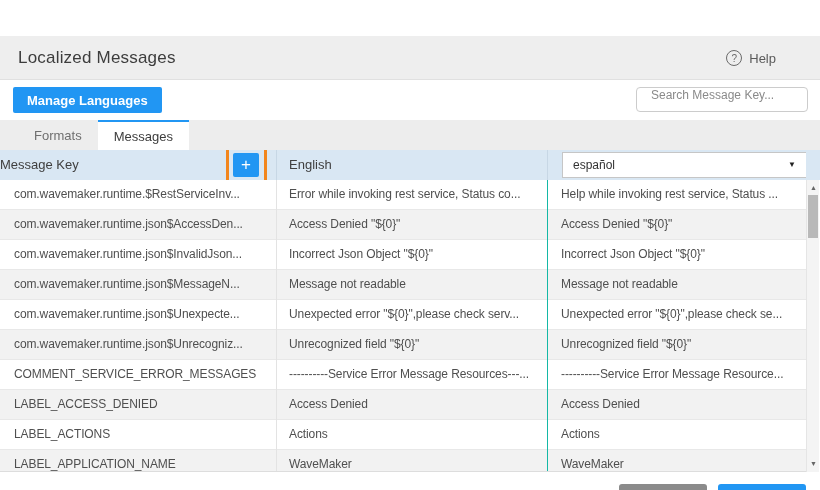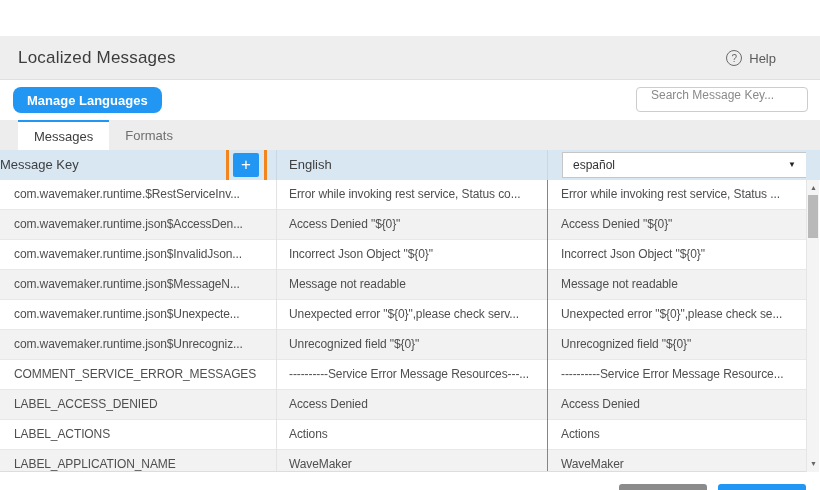--- a/index.html
+++ b/index.html
@@ -14,21 +14,21 @@
                  font-size:17px; font-weight:500; color:#3d3d3d; letter-spacing:.2px; }
   .help { position:absolute; right:44px; top:0; height:44px; display:flex;
           align-items:center; gap:7px; cursor:pointer; color:#5a5a5a; font-size:13px; }
   .help-circle { width:16px; height:16px; border:1px solid #6a6a6a; border-radius:50%;
                  display:flex; align-items:center; justify-content:center;
                  font-size:10px; color:#6a6a6a; }
 
   
   .toolbar { position:absolute; left:0; top:45px; width:820px; height:39px; background:#fff; }
   .btn-manage { position:absolute; left:13px; top:6px; height:26px; padding:0 14px;
-                background:#2196f3; color:#fff; border:none; border-radius:8px;
+                background:#2196f3; color:#fff; border:none; border-radius:2px;
                 font-size:13px; font-weight:bold; font-family:inherit; cursor:pointer; }
   .search-box { position:absolute; right:12px; top:6px; width:172px; height:25px;
                 border:1px solid #ccc; border-radius:4px; background:#fff;
                 display:flex; align-items:flex-start; padding:0 8px; gap:6px; }
   .search-box input { border:none; outline:none; flex:1; font-size:12px;
                       font-family:inherit; color:#444; background:transparent; }
   .search-box input::placeholder { color:#8a8a8a; }
 
   
   .tabbar { position:absolute; left:0; top:84px; width:820px; height:30px;
@@ -108,25 +108,25 @@
     <div class="search-box">
       <svg width="13" height="13" viewBox="0 0 13 13">
         <circle cx="5.5" cy="5.5" r="4" fill="none" stroke="#8a8a8a" stroke-width="1.2"></circle>
         <line x1="8.6" y1="8.6" x2="12" y2="12" stroke="#8a8a8a" stroke-width="1.2"></line>
       </svg>
       <input type="text" placeholder="Search Message Key..." style="">
     </div>
   </div>
 
   <div class="tabbar">
+    <div class="tab">
+      <span>Formats</span>
+    </div>
     <div class="tab active">
       <span>Messages</span>
-    </div>
-    <div class="tab">
-      <span>Formats</span>
     </div>
   </div>
 
   <div class="thead">
     <div class="th c1">
       <span>Message Key</span>
       <button class="add-btn">
         <span>+</span>
       </button>
       <span class="highlight"></span>
@@ -139,21 +139,21 @@
         <span>español</span>
         <span class="chev">▼</span>
       </div>
     </div>
   </div>
 
   <div class="tbody">
     <div class="tr">
       <div class="td c1">com.wavemaker.runtime.$RestServiceInv...</div>
       <div class="td c2">Error while invoking rest service, Status co...</div>
-      <div class="td c3">Error while invoking rest service, Status ...</div>
+      <div class="td c3">Help while invoking rest service, Status ...</div>
     </div>
     <div class="tr">
       <div class="td c1">com.wavemaker.runtime.json$AccessDen...</div>
       <div class="td c2">Access Denied "${0}"</div>
       <div class="td c3">Access Denied "${0}"</div>
     </div>
     <div class="tr">
       <div class="td c1">com.wavemaker.runtime.json$InvalidJson...</div>
       <div class="td c2">Incorrect Json Object "${0}"</div>
       <div class="td c3">Incorrect Json Object "${0}"</div>

